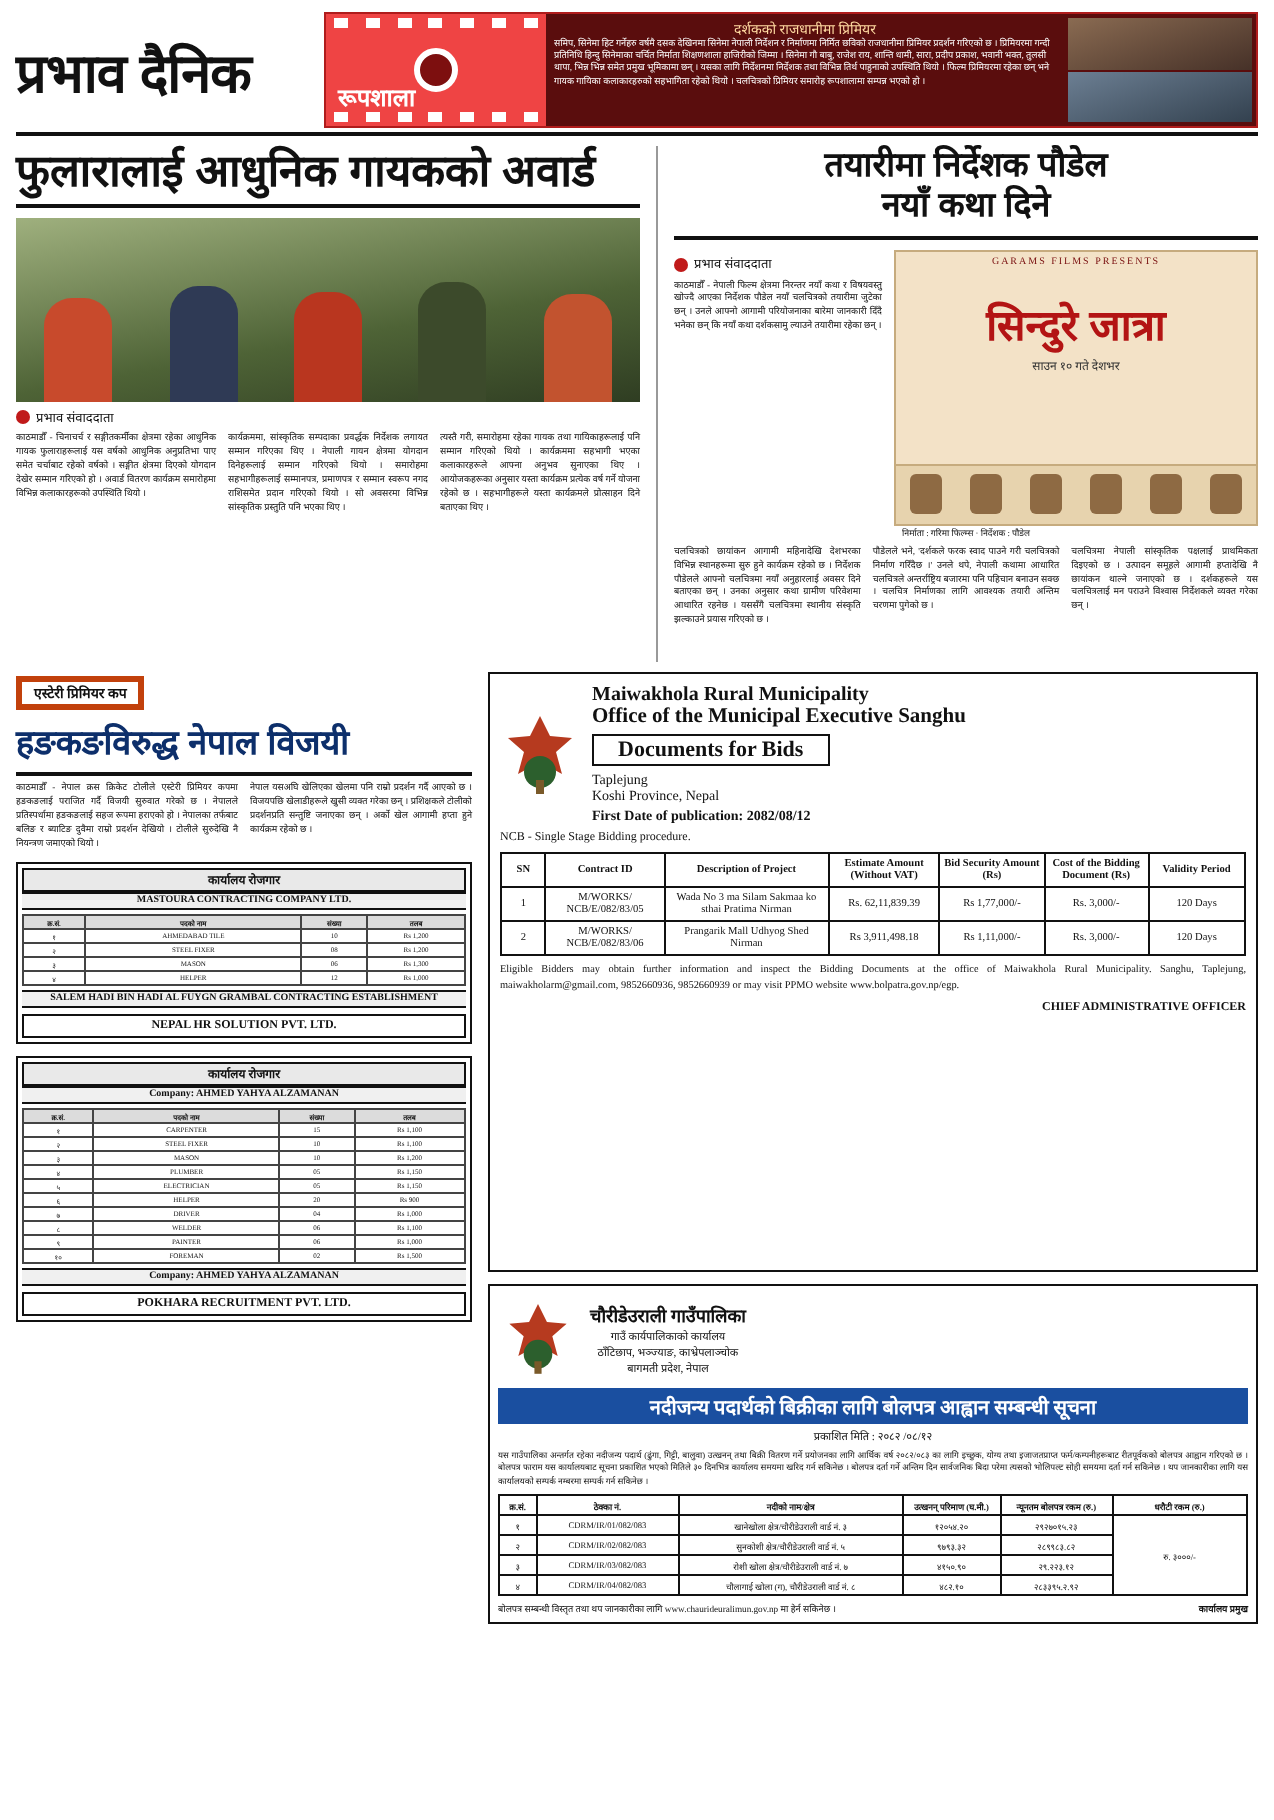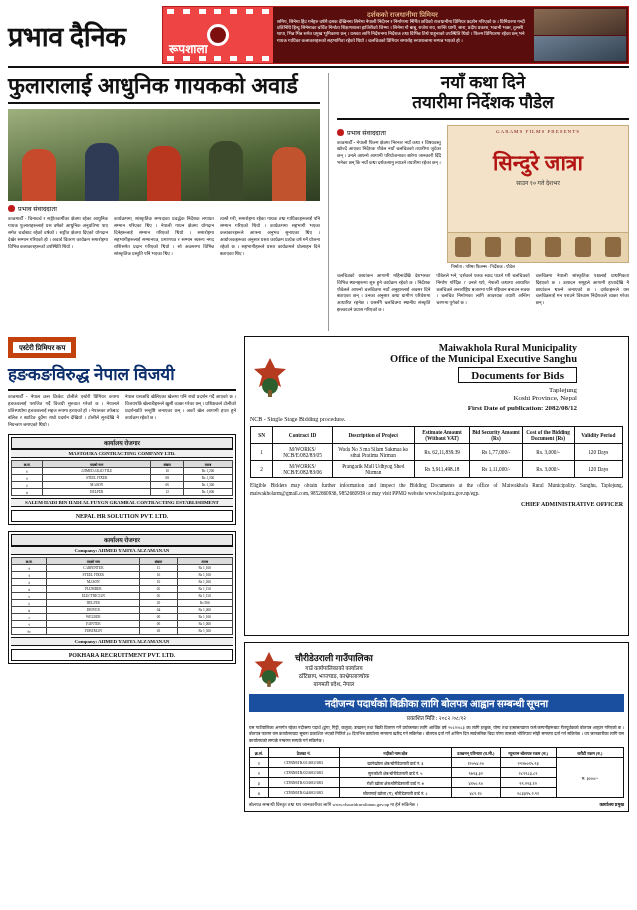--- a/index.html
+++ b/index.html
@@ -64,38 +64,38 @@
 
   
   .band { margin-top:6px; border-top:2px solid #111; border-bottom:2px solid #111; background:#fdf2e2; height:14px; text-align:center; }
   .band span { font-size:8px; color:#c01a1a; font-weight:bold; }
 
   
   .lower { display:flex; gap:8px; margin-top:5px; height:500px; }
   .lower-left { width:228px; }
   .lower-right { flex:1; }
 
-  .sport-tag { border:5px solid #c2410c; display:inline-block; font-size:7px; font-weight:bold; padding:1px 6px; }
+  .sport-tag { border:3px solid #c2410c; display:inline-block; font-size:7px; font-weight:bold; padding:1px 6px; }
   .sport-head { font-size:17px; font-weight:bold; margin-top:4px; color:#0d2f6b; font-family:"Liberation Sans", sans-serif; border-bottom:2px solid #111; padding-bottom:4px;}
   .sport-cols { display:flex; gap:6px; margin-top:3px; }
   .sport-cols .c { flex:1; font-size:4.6px; line-height:1.5; text-align:justify; }
 
   .notice-box { border:1px solid #111; margin-top:6px; padding:2px; }
   .notice-title { background:#e9e9e9; border:1px solid #111; font-size:6px; font-weight:bold; text-align:center; padding:1px;}
   .mini-table { width:100%; border-collapse:collapse; font-size:3.5px; margin-top:2px;}
   .mini-table th, .mini-table td { border:0.5px solid #444; padding:0.5px 1px; text-align:center; }
   .mini-table th { background:#dcdcdc; }
   .co-name { font-size:5px; font-weight:bold; text-align:center; border-top:1px solid #111; border-bottom:1px solid #111; padding:1px; background:#f0f0f0;}
   .co-foot { font-size:6px; font-weight:bold; text-align:center; border:1px solid #111; padding:2px; margin-top:3px; }
 
   
   .tender { border:1px solid #111; padding:5px; height:300px; }
   .t-head { display:flex; gap:6px; align-items:center; }
   .emblem { width:40px; height:44px; display:flex; align-items:center; justify-content:center; }
-  .t-head-text { flex:1; text-align:right; }
+  .t-head-text { flex:1; text-align:left; }
   .t-l1 { font-size:10px; font-weight:bold; }
   .t-l2 { font-size:10.5px; font-weight:bold; }
   .t-ifb { display:inline-block; border:1px solid #111; padding:1px 12px; font-size:11px; font-weight:bold; margin-top:3px;}
   .t-l3 { font-size:7px; margin-top:3px;}
   .t-l4 { font-size:7px; }
   .t-l5 { font-size:7px; font-weight:bold; margin-top:2px;}
   .t-note { font-size:6px; margin-top:4px; }
   .t-table { width:100%; border-collapse:collapse; font-size:5.3px; margin-top:4px; }
   .t-table th, .t-table td { border:1px solid #111; padding:2px 1px; text-align:center; vertical-align:middle; }
   .t-table th { font-weight:bold; }
@@ -178,22 +178,22 @@
       </div>
       <div class="cols3">
         <div class="c">काठमाडौँ - चिनाचर्च र सङ्गीतकर्मीका क्षेत्रमा रहेका आधुनिक गायक फुलाराहरूलाई यस वर्षको आधुनिक अनुप्रतिभा पाए समेत चर्चाबाट रहेको वर्षको । सङ्गीत क्षेत्रमा दिएको योगदान देखेर सम्मान गरिएको हो । अवार्ड वितरण कार्यक्रम समारोहमा विभिन्न कलाकारहरूको उपस्थिति थियो ।</div>
         <div class="c">कार्यक्रममा, सांस्कृतिक सम्पदाका प्रवर्द्धक निर्देशक लगायत सम्मान गरिएका थिए । नेपाली गायन क्षेत्रमा योगदान दिनेहरूलाई सम्मान गरिएको थियो । समारोहमा सहभागीहरूलाई सम्मानपत्र, प्रमाणपत्र र सम्मान स्वरूप नगद राशिसमेत प्रदान गरिएको थियो । सो अवसरमा विभिन्न सांस्कृतिक प्रस्तुति पनि भएका थिए ।</div>
         <div class="c">त्यस्तै गरी, समारोहमा रहेका गायक तथा गायिकाहरूलाई पनि सम्मान गरिएको थियो । कार्यक्रममा सहभागी भएका कलाकारहरूले आफ्ना अनुभव सुनाएका थिए । आयोजकहरूका अनुसार यस्ता कार्यक्रम प्रत्येक वर्ष गर्ने योजना रहेको छ । सहभागीहरूले यस्ता कार्यक्रमले प्रोत्साहन दिने बताएका थिए ।</div>
       </div>
     </div>
 
     <div class="col-right">
       <div class="headline-right">
+        <div>तयारीमा निर्देशक पौडेल</div>
         <div>नयाँ कथा दिने</div>
-        <div>तयारीमा निर्देशक पौडेल</div>
       </div>
       <div class="right-inner">
         <div class="right-text">
           <div class="byline">
             <span class="dot"></span>
             <span>प्रभाव संवाददाता</span>
           </div>
           <div style="margin-top:2px">काठमाडौँ - नेपाली फिल्म क्षेत्रमा निरन्तर नयाँ कथा र विषयवस्तु खोज्दै आएका निर्देशक पौडेल नयाँ चलचित्रको तयारीमा जुटेका छन् । उनले आफ्नो आगामी परियोजनाका बारेमा जानकारी दिँदै भनेका छन् कि नयाँ कथा दर्शकसामु ल्याउने तयारीमा रहेका छन् ।</div>
         </div>
         <div class="poster">

